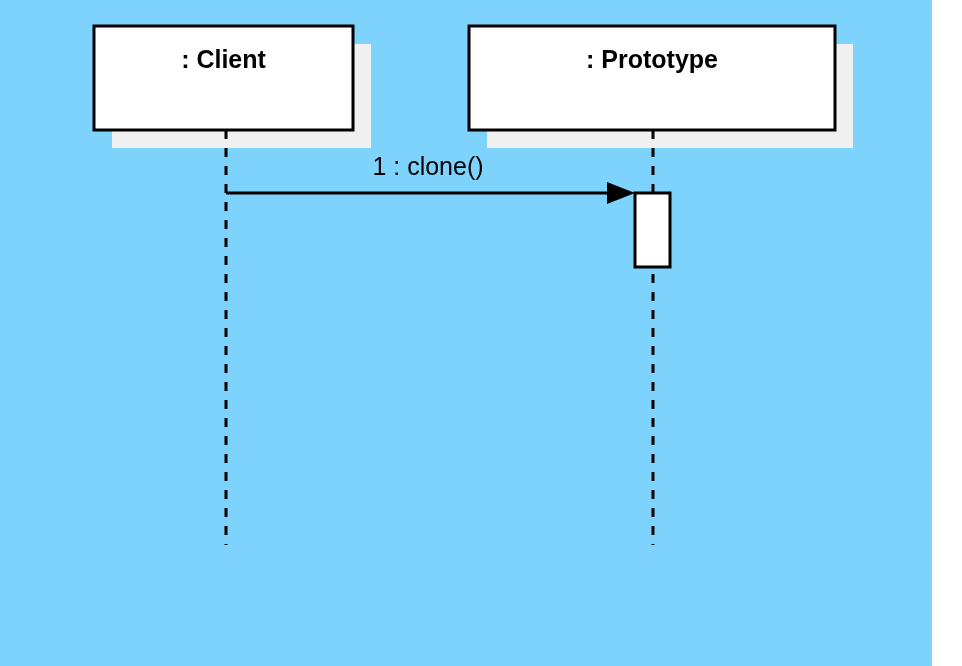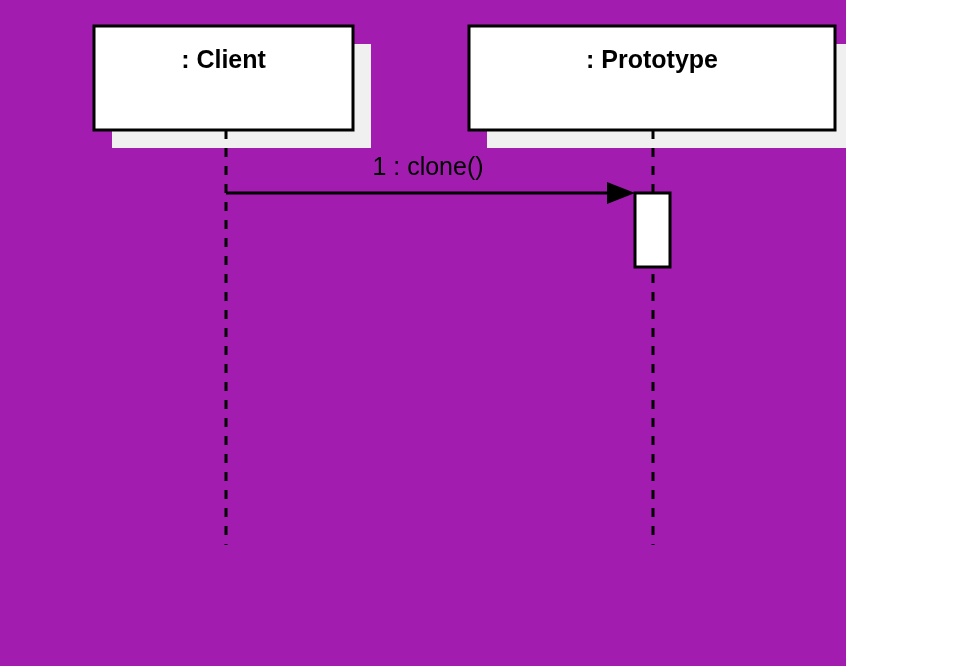--- a/index.html
+++ b/index.html
@@ -6,23 +6,23 @@
   html, body {
     margin: 0;
     padding: 0;
     background: #ffffff;
   }
   body {
     font-family: "Liberation Sans", sans-serif;
   }
   #diagram-canvas {
     position: relative;
-    width: 846px;
+    width: 932px;
     height: 666px;
-    background: #a21caf;
+    background: #7dd3fc;
     overflow: hidden;
   }
   #diagram-svg {
     position: absolute;
     top: 0;
     left: 0;
     width: 962px;
     height: 666px;
     display: block;
   }

